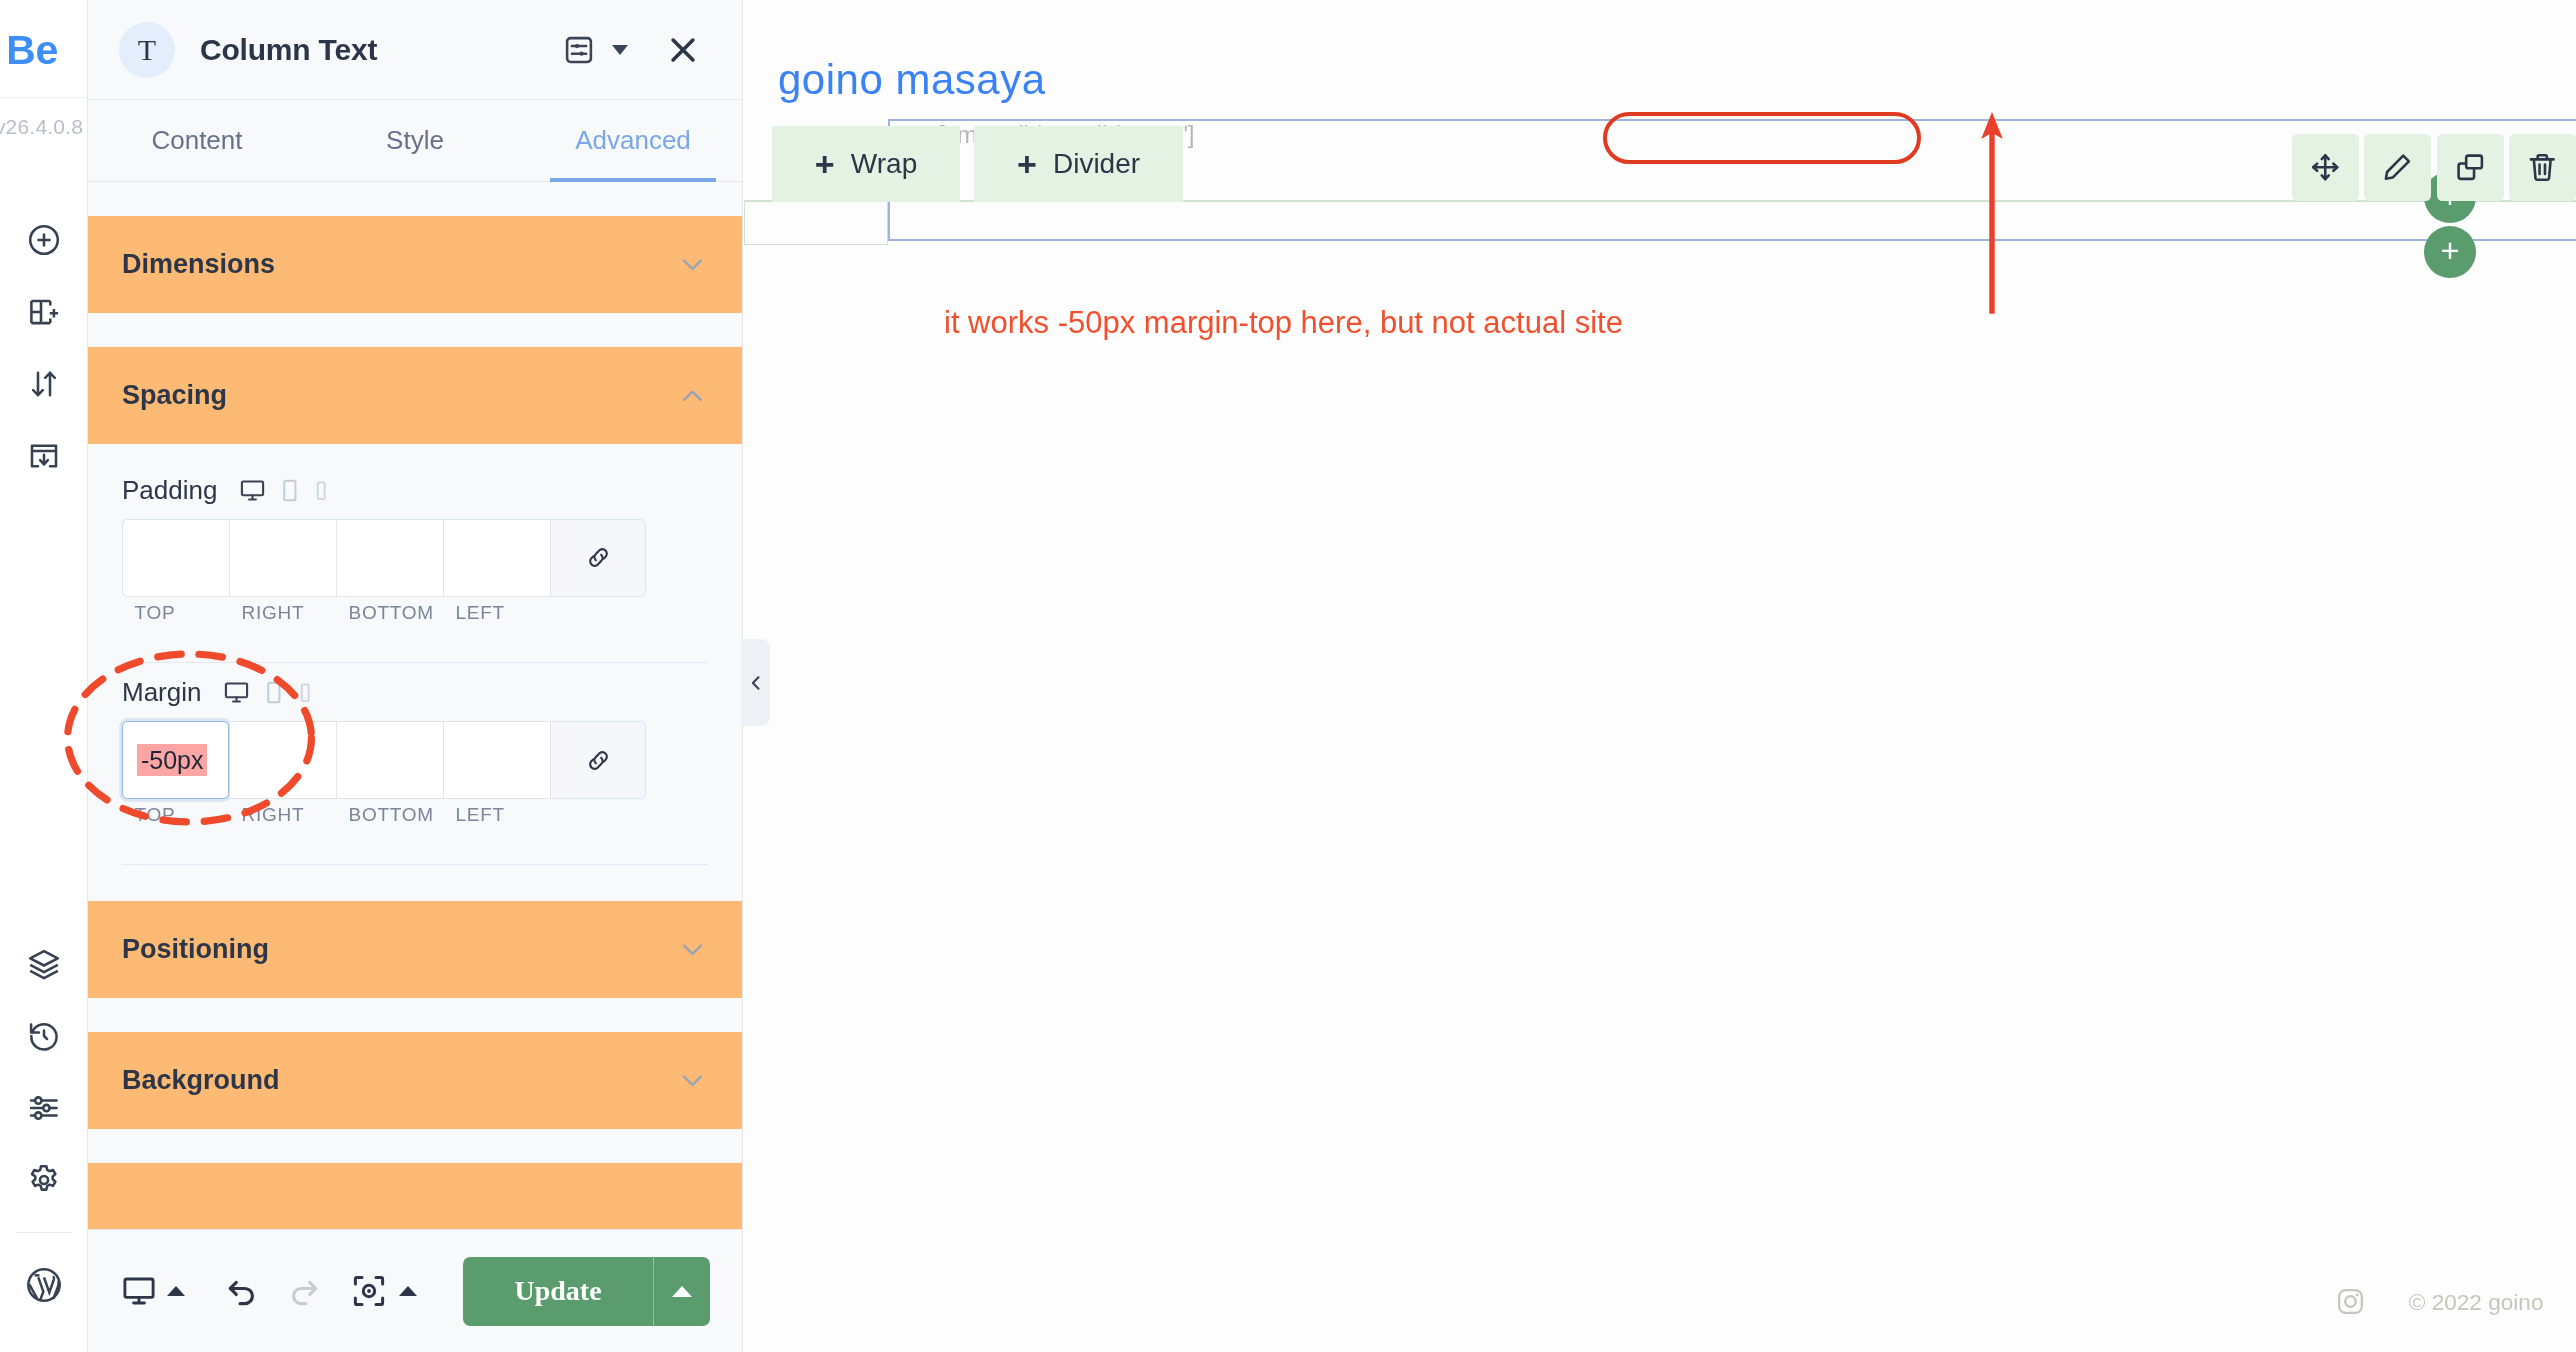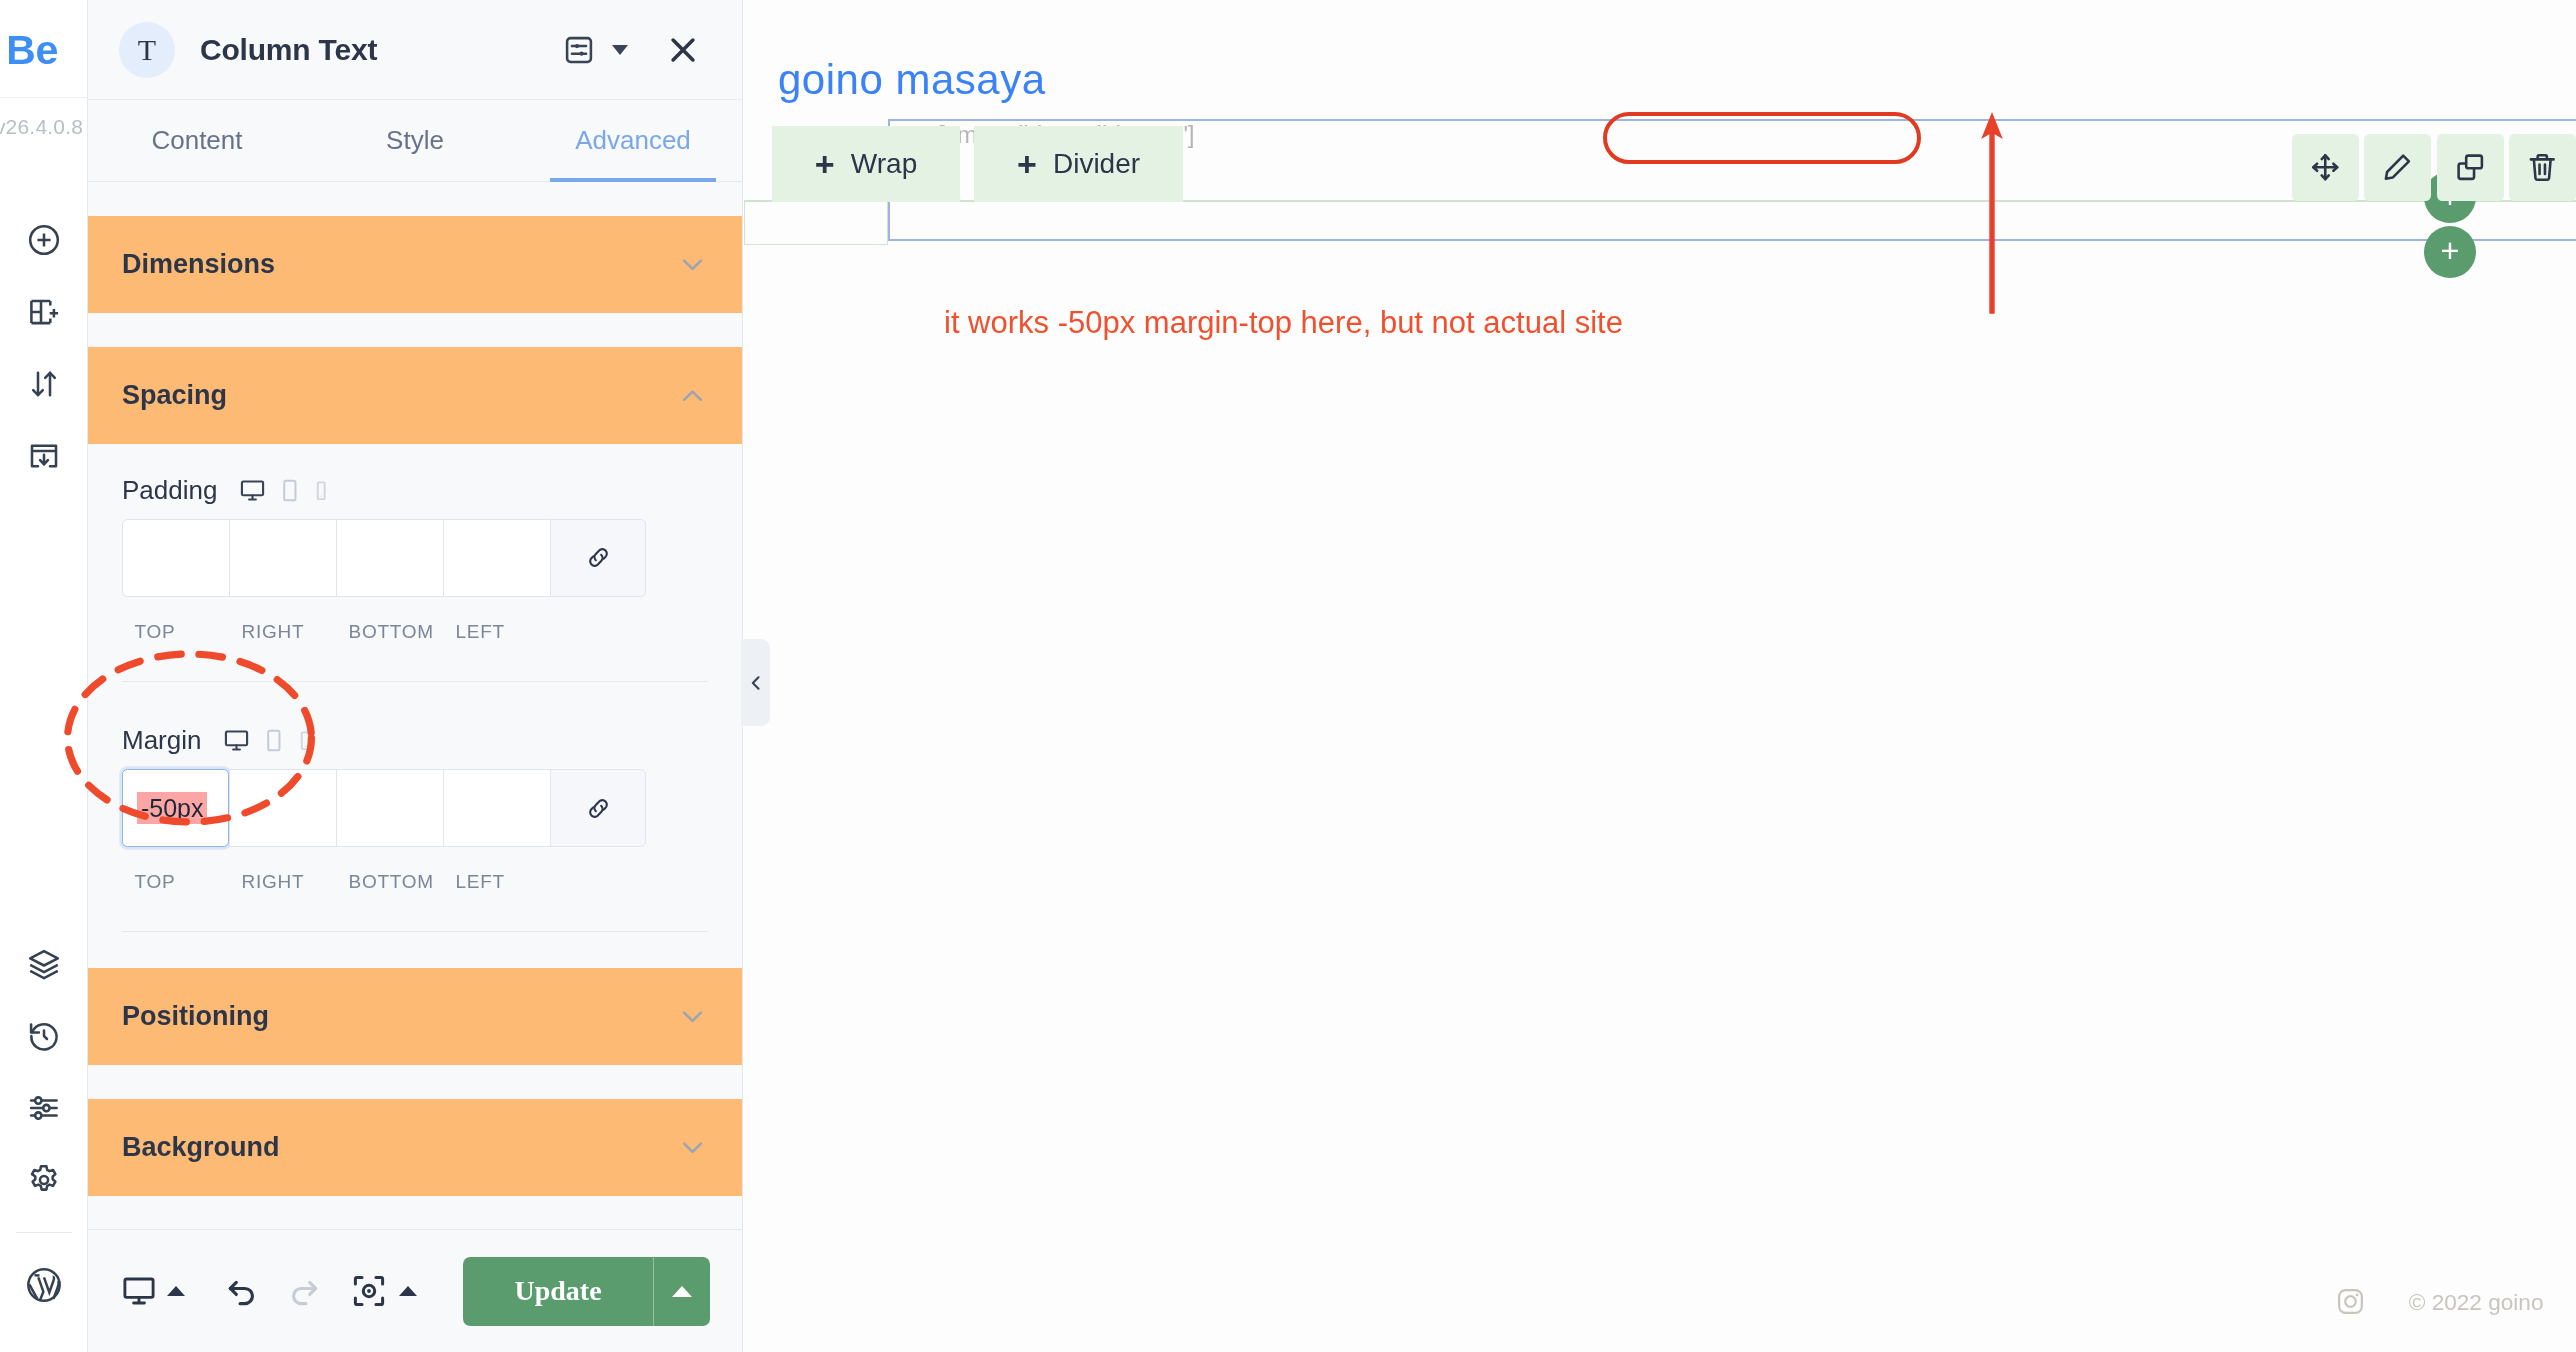--- a/index.html
+++ b/index.html
@@ -123,21 +123,21 @@
     box-shadow: 0 0 0 2.7px rgba(143,180,230,.28);
   }
   .box-inputs .cell.focused .selected-val {
     background: #fca5a5; color: #1d2736; padding: 1.8px 3.6px; font-size: 25px;
   }
   .box-inputs .link-cell {
     width: 96px; height: 78px; background: #f5f7fa;
     border: 0.9px solid #dfe5ec; border-radius: 0 5.4px 5.4px 0;
     display: flex; align-items: center; justify-content: center; cursor: pointer;
   }
-  .box-labels { display: flex; margin-top: 24px; }
+  .box-labels { display: flex; margin-top: 5px; }
   .box-labels span {
     width: 107px; font-size: 19px; color: #7b8699; letter-spacing: 0.7px;
     padding-left: 12.6px;
   }
   .divider-line { height: 0.9px; background: #e4e9ef; margin: 38px 0 0 0; }
 
   
   .panel-footer {
     flex: 0 0 123px; height: 123px;
     border-top: 0.9px solid #e3e8ef;
@@ -400,21 +400,21 @@
         </div>
         <div class="box-labels">
           <span>TOP</span>
           <span>RIGHT</span>
           <span>BOTTOM</span>
           <span>LEFT</span>
         </div>
 
         <div class="divider-line"></div>
 
-        <div class="field-row" style="margin-top:44px">
+        <div class="field-row" style="margin-top:15px">
           <span class="field-label">Margin</span>
           <span class="dev-icons">
             <svg class="dev" width="27" height="27" viewBox="0 0 24 24" fill="none" stroke="#3a4456" stroke-width="1.9" stroke-linecap="round" stroke-linejoin="round">
               <rect x="2.6" y="4" width="18.8" height="12.2" rx="1.2"></rect>
                 <path d="M9 20h6M12 16.2V20"></path>
             </svg>
             <svg class="dev" width="21.7" height="25" viewBox="0 0 18 24" fill="none" stroke="#c5ccd6" stroke-width="1.9" stroke-linejoin="round">
               <rect x="3.6" y="2.6" width="10.8" height="18.8" rx="1.6"></rect>
             </svg>
             <svg class="dev" width="16.2" height="23.5" viewBox="0 0 14 24" fill="none" stroke="#cfd5de" stroke-width="1.9" stroke-linejoin="round">

